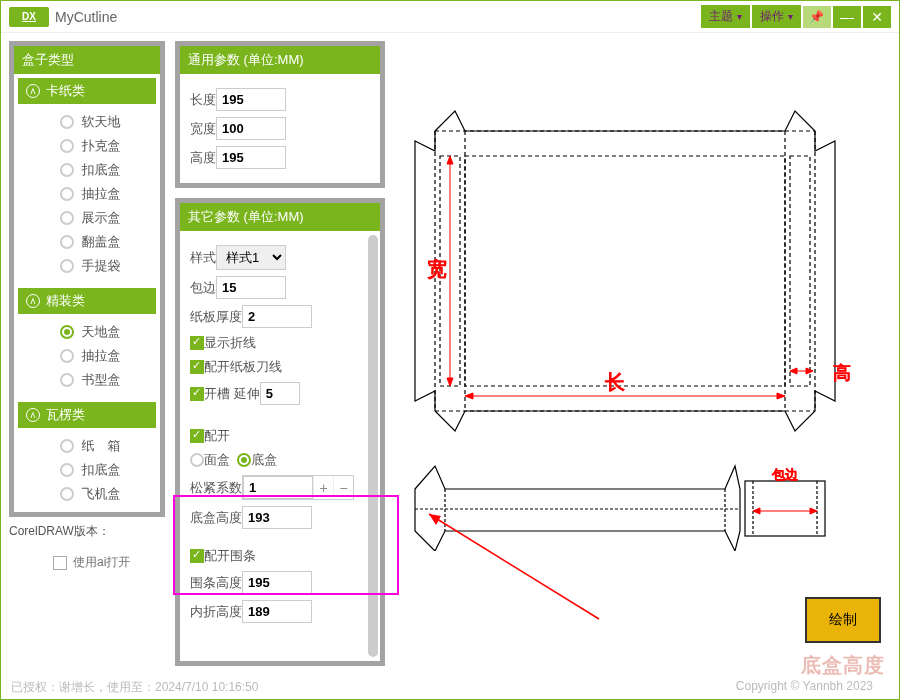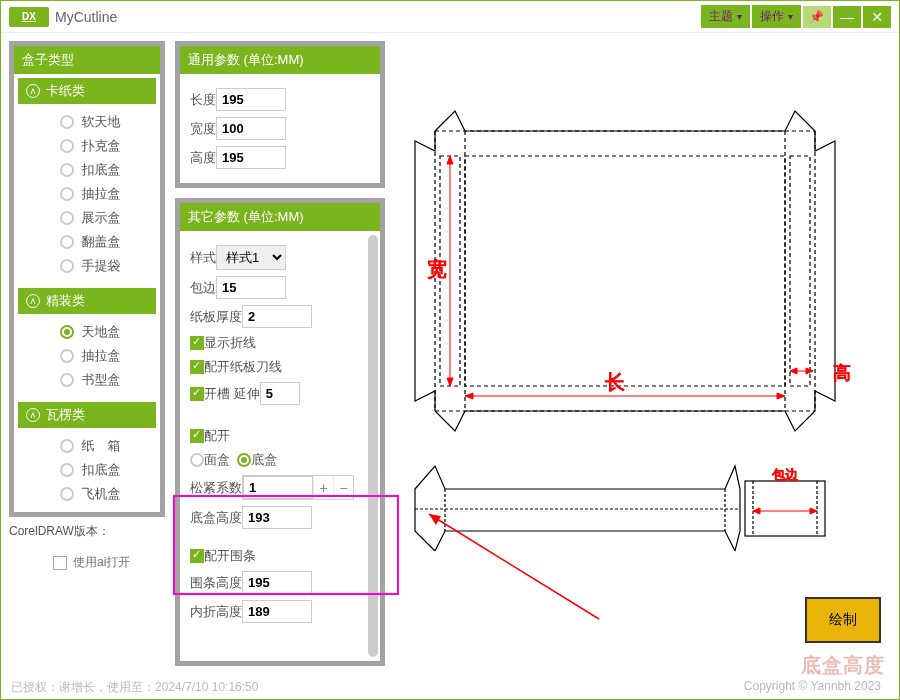--- a/index.html
+++ b/index.html
@@ -56,21 +56,21 @@
 .stepper .st-btn { width: 20px; display: flex; align-items: center; justify-content: center; font-size: 14px; color: #888; cursor: pointer; border-left: 1px solid #eee; }
 
 .preview { flex: 1; position: relative; }
 .preview svg { position: absolute; top: 30px; left: 0; }
 
 .scrollbar-fake { position: absolute; right: 2px; top: 4px; bottom: 4px; width: 10px; background: #ccc; border-radius: 5px; }
 
 .draw-btn { position: absolute; right: 18px; bottom: 56px; border: 2px solid #333; padding: 12px 22px; font-size: 14px; cursor: pointer; background: #eab308; }
 .arrow-line { position: absolute; right: 290px; bottom: 70px; width: 190px; height: 120px; z-index:5; }
 
-.statusbar { position: absolute; left: 0; bottom: 0; right: 8px; height: 24px; font-size: 12px; color: #bbb; padding: 4px 10px; display: flex; background: #fff; }
+.statusbar { position: absolute; left: 0; bottom: 0; right: 16px; height: 24px; font-size: 12px; color: #bbb; padding: 4px 10px; display: flex; background: #fff; }
 .statusbar .right { margin-left: auto; }
 
 .watermark { position: absolute; right: 14px; bottom: 20px; font-size: 20px; font-weight: bold; color: rgba(200,60,40,0.35); letter-spacing: 1px; z-index: 3; font-family: KaiTi, serif; }
 </style>
 </head>
 <body>
 
 <div class="titlebar">
   <div class="logo">DX</div>
   <div class="title">MyCutline</div>

